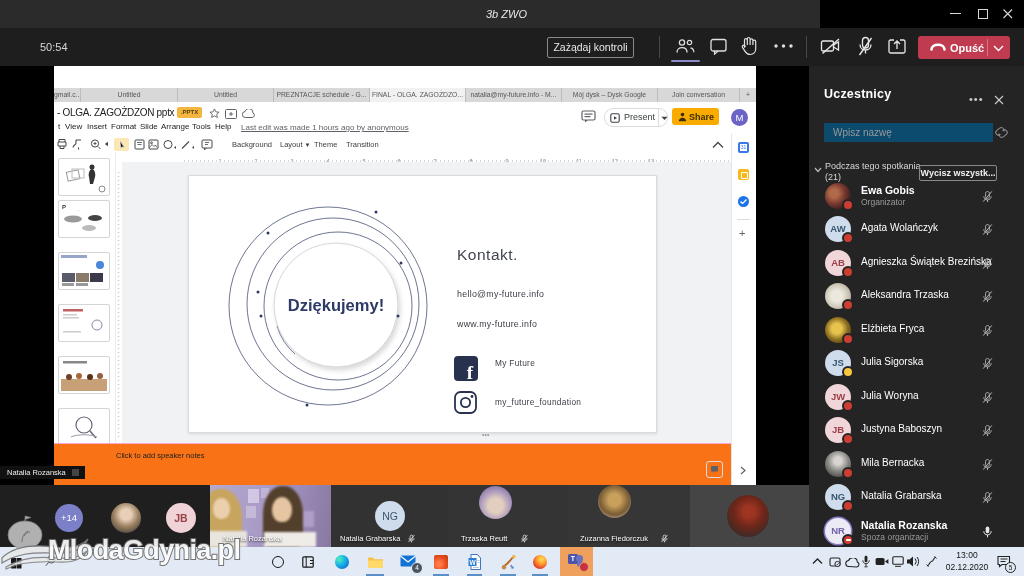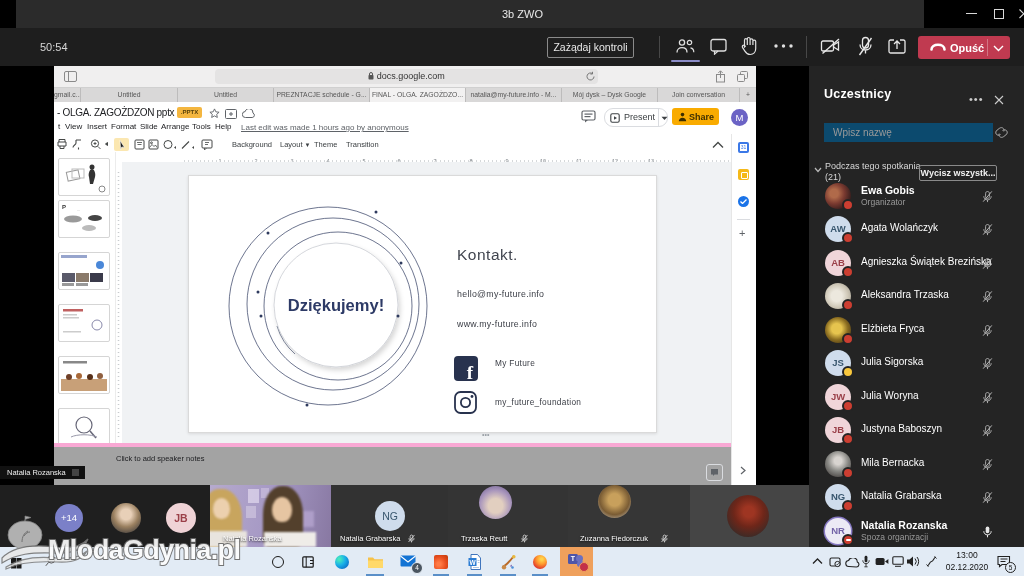--- a/index.html
+++ b/index.html
@@ -1,18 +1,18 @@
 <!DOCTYPE html>
 <html><head>
 <meta charset="utf-8">
 <style>
 html,body{margin:0;padding:0;}
 body{width:1024px;height:576px;overflow:hidden;background:#000;font-family:"Liberation Sans",sans-serif;position:relative;}
 .abs{position:absolute;}
-#titlebar{left:16px;top:0;width:908px;height:28px;background:#2b2b2b;}
+#titlebar{left:0;top:0;width:820px;height:28px;background:#2b2b2b;font-style:italic;}
 #titlebar .title{left:486px;top:8px;color:#e8e8e8;font-size:11px;}
 #ctrlbar{left:0;top:28px;width:1024px;height:38px;background:#1e1e1e;}
 #timer{left:40px;top:13px;color:#d6d6d6;font-size:11px;}
 #reqctl{left:547px;top:9px;width:85px;height:19px;border:1px solid #8a8a8a;color:#e8e8e8;font-size:10.5px;text-align:center;line-height:19px;border-radius:2px;}
 .cdiv{width:1px;height:22px;background:#484848;top:8px;}
 #opusc{left:918px;top:8px;width:92px;height:23px;background:#c03a50;border-radius:3px;color:#fff;}
 #opusc .txt{left:32px;top:5.5px;font-size:11px;font-weight:bold;}
 #opusc .sep{left:69px;top:3px;width:1px;height:17px;background:rgba(255,255,255,.3);}
 #browser{left:54px;top:66px;width:702px;height:421px;background:#fff;overflow:hidden;}
 #saftool{left:0;top:0;width:702px;height:21px;background:#f0efef;border-bottom:1px solid #d0d0d0;}
@@ -24,21 +24,21 @@
 #stitle{left:3px;top:5px;font-size:10px;letter-spacing:-0.3px;color:#202124;}
 #pptx{left:123px;top:5px;width:25px;height:11px;background:#f4b63f;border-radius:2px;color:#56400a;font-size:6px;font-weight:bold;text-align:center;line-height:11px;}
 .m-it{position:absolute;top:20px;font-size:8px;color:#202124;}
 #lastedit{left:187px;top:21px;font-size:8px;color:#5f6368;text-decoration:underline;}
 .tbtxt{position:absolute;font-size:7.5px;color:#3c4043;}
 #hruler{left:68px;top:50px;width:609px;height:10px;background:#fff;}
 #vruler{left:61px;top:60px;width:7px;height:281px;background:#fff;border-right:1px solid #ececec;}
 #filmstrip{left:0;top:50px;width:61px;height:335px;background:#fff;border-right:1px solid #ececec;}
 #canvas{left:68px;top:60px;width:609px;height:281px;background:#f0f2f4;}
 #slide{left:66px;top:13px;width:467px;height:256px;background:#fff;border:1px solid #dadada;box-shadow:0 1px 3px rgba(0,0,0,.10);}
-#notes{left:0;top:341px;width:677px;height:44px;background:#a3a3a3;border-top:4px solid #f9a8d4;}
+#notes{left:0;top:341px;width:677px;height:44px;background:#f97316;border-top:1px solid #f9a8d4;}
 #sidepanel{left:677px;top:32px;width:25px;height:353px;background:#fff;border-left:1px solid #e6e6e6;}
 .thumb{position:absolute;left:4px;width:50px;height:36px;background:#fff;border:1px solid #d5d5d5;border-radius:2px;}
 #panel{left:809px;top:66px;width:215px;height:481px;background:#242424;}
 #panel h1{position:absolute;left:15px;top:21px;margin:0;font-size:12.5px;color:#fff;font-weight:bold;letter-spacing:.2px;}
 #searchbox{left:15px;top:57px;width:160px;height:19px;background:#0c4a6e;color:#9a9a9a;font-size:10px;line-height:19px;padding-left:9px;}
 .prow{position:absolute;left:809px;width:215px;height:33px;}
 .pav{position:absolute;left:16px;top:3px;width:26px;height:26px;border-radius:50%;text-align:center;line-height:26px;font-size:9.5px;font-weight:bold;}
 .pname{position:absolute;left:52px;top:9px;color:#fff;font-size:10px;white-space:nowrap;}
 .pname2{position:absolute;left:52px;top:4px;color:#fff;font-size:10.5px;font-weight:bold;white-space:nowrap;}
 .psub{position:absolute;left:52px;top:17px;color:#9a9a9a;font-size:8.5px;}
@@ -104,41 +104,20 @@
        <path d="M1.5 6.5C1.5 3.5 4.4 1.8 8 1.8s6.5 1.7 6.5 4.7" fill="none" stroke="#fff" stroke-width="2.6" stroke-linecap="round"></path>
      </svg>
      <div class="abs txt">Opuść</div>
      <div class="abs sep"></div>
      <svg class="abs" style="left:75px;top:9px;" width="11" height="7" viewBox="0 0 11 7">
         <path d="M1 1l4.5 4.5L10 1" fill="none" stroke="#fff" stroke-width="1.4"></path>
       </svg>
   </div>
 </div>
 <div class="abs" id="browser">
-  <div class="abs" id="saftool">
-    <svg class="abs" style="left:10px;top:5px;" width="13" height="11" viewBox="0 0 13 11">
-        <rect x="0.5" y="0.5" width="12" height="10" rx="1.5" fill="none" stroke="#8a8a8a"></rect>
-        <path d="M4.5 0.5v10" stroke="#8a8a8a"></path>
-      </svg>
-    <div class="abs" id="urlbar"><svg width="6" height="8" viewBox="0 0 6 8" style="vertical-align:-1px;">
-          <rect x="0.5" y="3" width="5" height="4.5" rx="0.8" fill="#555"></rect>
-          <path d="M1.5 3V2a1.5 1.5 0 0 1 3 0v1" fill="none" stroke="#555"></path>
-        </svg> docs.google.com</div>
-    <svg class="abs" style="left:532px;top:5px;" width="10" height="11" viewBox="0 0 10 11">
-        <path d="M8 5.5A3.5 3.5 0 1 1 6.5 2.6M6.5 0.8v2.2H4.4" fill="none" stroke="#777" stroke-width="1"></path>
-      </svg>
-    <svg class="abs" style="left:661px;top:4px;" width="11" height="13" viewBox="0 0 11 13">
-        <rect x="1.5" y="4.5" width="8" height="7.5" fill="none" stroke="#8a8a8a"></rect>
-        <path d="M5.5 8V1M3.3 3l2.2-2.2L7.7 3" fill="none" stroke="#8a8a8a"></path>
-      </svg>
-    <svg class="abs" style="left:683px;top:5px;" width="11" height="11" viewBox="0 0 11 11">
-        <rect x="3.5" y="0.5" width="7" height="7" rx="1" fill="none" stroke="#8a8a8a"></rect>
-        <rect x="0.5" y="3.5" width="7" height="7" rx="1" fill="#f0efef" stroke="#8a8a8a"></rect>
-      </svg>
-  </div>
   <div class="abs" id="tabbar">
     <div class="tab" style="width:26px;">gmail.c...</div>
     <div class="tab" style="width:96px;">Untitled</div>
     <div class="tab" style="width:95px;">Untitled</div>
     <div class="tab" style="width:95px;">PREZNTACJE schedule - G...</div>
     <div class="tab active" style="width:95px;">FINAL - OLGA. ZAGOŻDZO...</div>
     <div class="tab" style="width:95px;">natalia@my-future.info - M...</div>
     <div class="tab" style="width:95px;">Mój dysk – Dysk Google</div>
     <div class="tab" style="width:81px;">Join conversation</div>
     <div class="tab" style="width:16px;border-right:none;">+</div>

